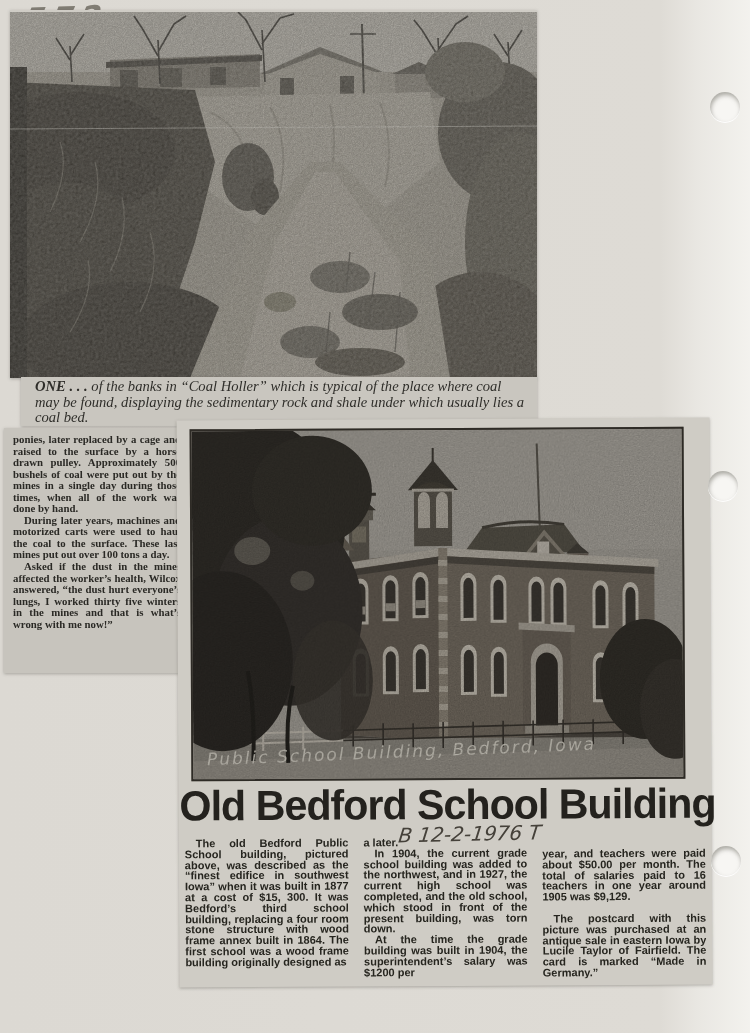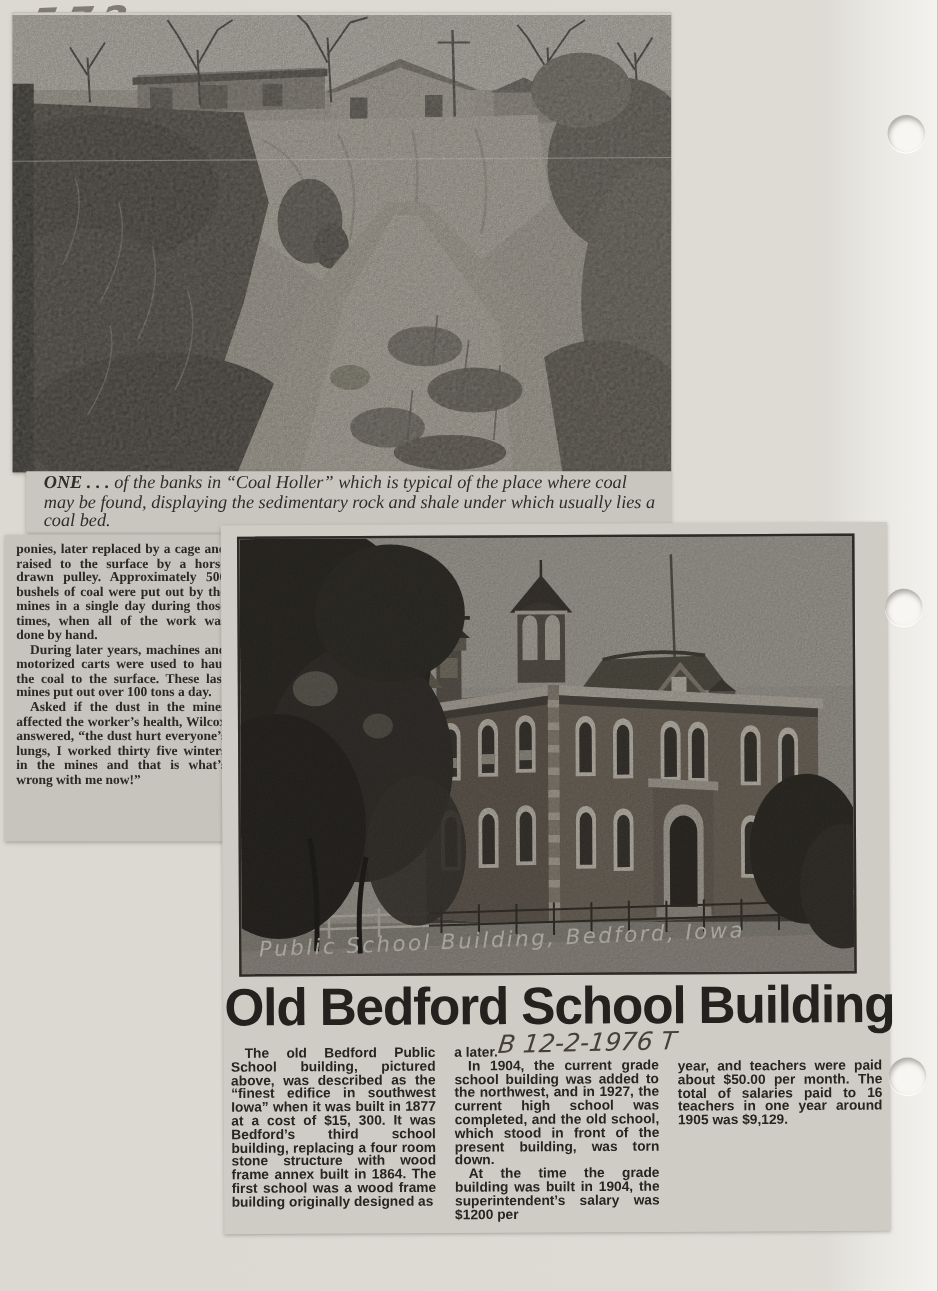--- a/index.html
+++ b/index.html
@@ -372,20 +372,21 @@
       <div class="school-col">
         <p>The old Bedford Public School building, pictured above, was described as the “finest edifice in southwest Iowa” when it was built in 1877 at a cost of $15, 300. It was Bedford’s third school building, replacing a four room stone structure with wood frame annex built in 1864. The first school was a wood frame building originally designed as</p>
       </div>
       <div class="school-col">
         <p class="cont">a later.</p>
         <p>In 1904, the current grade school building was added to the northwest, and in 1927, the current high school was completed, and the old school, which stood in front of the present building, was torn down.</p>
         <p>At the time the grade building was built in 1904, the superintendent’s salary was $1200 per</p>
       </div>
       <div class="school-col third">
         <p class="cont">year, and teachers were paid about $50.00 per month. The total of salaries paid to 16 teachers in one year around 1905 was $9,129.</p>
+        <p>The postcard with this picture was purchased at an antique sale in eastern Iowa by Lucile Taylor of Fairfield. The card is marked “Made in Germany.”</p>
       </div>
     </div>
   </div>
 
   <div class="hole" style="left:710px; top:92px;"></div>
   <div class="hole" style="left:708px; top:471px;"></div>
   <div class="hole" style="left:711px; top:846px;"></div>
 
 </div>
 

